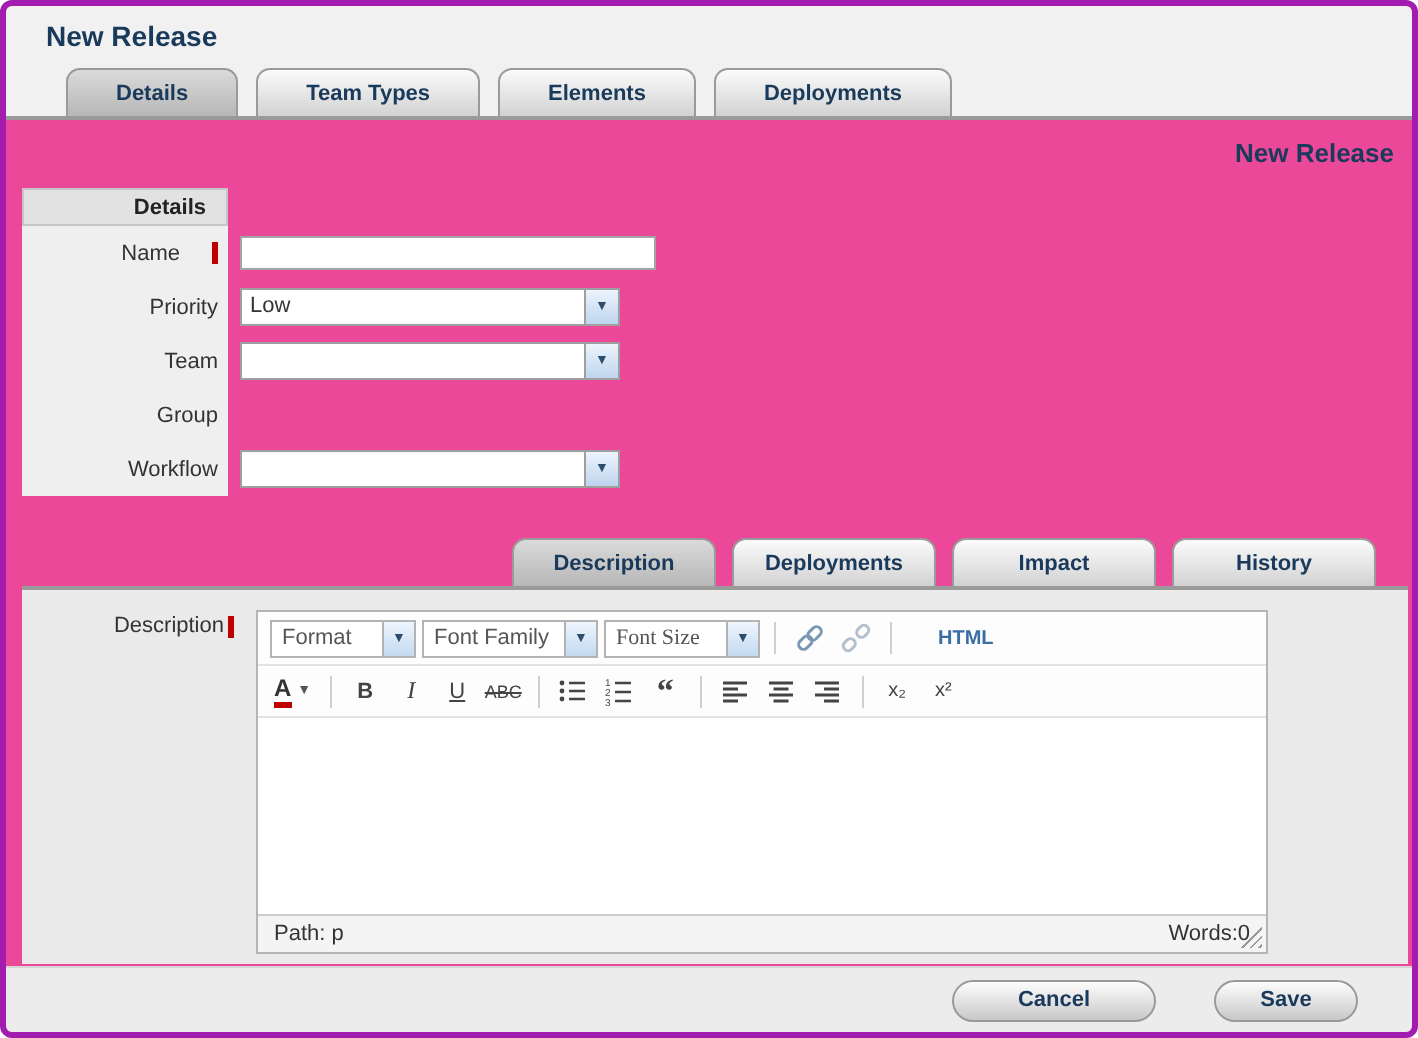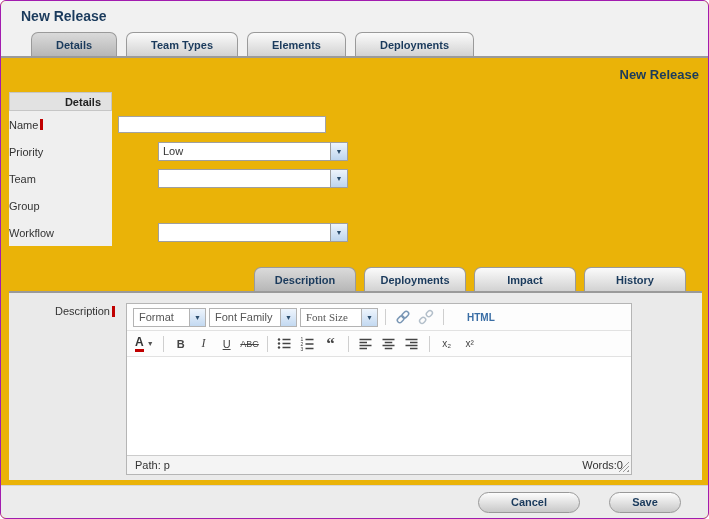--- a/index.html
+++ b/index.html
@@ -1,20 +1,20 @@
 <!DOCTYPE html>
 <html><head>
 <meta charset="utf-8">
 <style>
   * { margin:0; padding:0; box-sizing:border-box; }
   html,body { background:#ffffff; }
   body { font-family:"Liberation Sans", sans-serif; }
 
-  .window { position:relative; width:709px; height:519px; border:1px solid #a21caf;
-            border-radius:6px; background:#eab308; overflow:hidden; }
+  .window { position:relative; width:709px; height:519px; border:3px solid #a21caf;
+            border-radius:6px; background:#ec4899; overflow:hidden; }
 
   
   .top { position:absolute; top:0; left:0; width:100%; height:57px;
          background:#f1f1f1; border-bottom:2px solid #9a9a9a; }
   .title { position:absolute; top:7px; left:20px; font-size:14px; font-weight:bold; color:#1a3a5c; }
   .main-tabs { position:absolute; left:30px; bottom:0; display:flex; gap:9px; }
   .tab { height:24px; padding:0 24px; display:flex; align-items:center; justify-content:center;
          font-size:11px; font-weight:bold; color:#1a3a5c; white-space:nowrap;
          background:linear-gradient(#fbfbfb,#d2d2d2); border:1px solid #9a9a9a; border-bottom:none;
          border-radius:7px 7px 0 0; cursor:pointer; }
@@ -23,26 +23,26 @@
   
   .heading-right { position:absolute; top:66px; right:9px; font-size:13px; font-weight:bold; color:#1a3a5c; }
 
   
   .details-header { position:absolute; left:8px; top:91px; width:103px; height:19px;
                     background:#e2e2e2; border:1px solid #c6c6c6; display:flex; align-items:center;
                     justify-content:flex-end; padding-right:10px; font-size:11px; font-weight:bold; color:#222; }
   .form { position:absolute; left:8px; top:110px; width:680px; }
   .form-row { display:flex; align-items:center; height:27px; }
   .label-cell { width:103px; align-self:stretch; background:#efefef; display:flex; align-items:center;
-                justify-content:flex-start; padding-right:5px; font-size:11px; color:#333; }
+                justify-content:flex-end; padding-right:5px; font-size:11px; color:#333;gap:14px; }
   .req { width:3px; height:11px; background:#c00000; margin-left:2px; flex:0 0 auto; }
   .field-cell { display:flex; align-items:center; padding-left:6px; }
   .text-input { width:208px; height:17px; border:1px solid #a3a3a3; font-size:11px; padding:0 3px;
                 font-family:"Liberation Sans", sans-serif; background:#fff; }
-  .combo { display:flex; width:190px; height:19px; border:1px solid #9f9f9f; background:#fff; cursor:pointer;margin-left:40px; }
+  .combo { display:flex; width:190px; height:19px; border:1px solid #9f9f9f; background:#fff; cursor:pointer; }
   .combo-value { flex:1; font-size:11px; color:#333; padding:2px 4px; overflow:hidden; white-space:nowrap; }
   .combo-btn { width:17px; background:linear-gradient(#edf4fc,#bed5ee); border-left:1px solid #9f9f9f;
                display:flex; align-items:center; justify-content:center; font-size:7px; color:#2b4d6e; }
 
   
   .sub-tabs { position:absolute; left:253px; top:266px; display:flex; gap:8px; }
   .sub-tabs .tab { min-width:102px; padding:0 10px; }
   .desc-panel { position:absolute; left:8px; top:290px; width:693px; height:189px;
                 background:#eaeaea; border-top:2px solid #9a9a9a; }
   .desc-label { position:absolute; left:0; top:12px; width:106px; display:flex; align-items:center;

